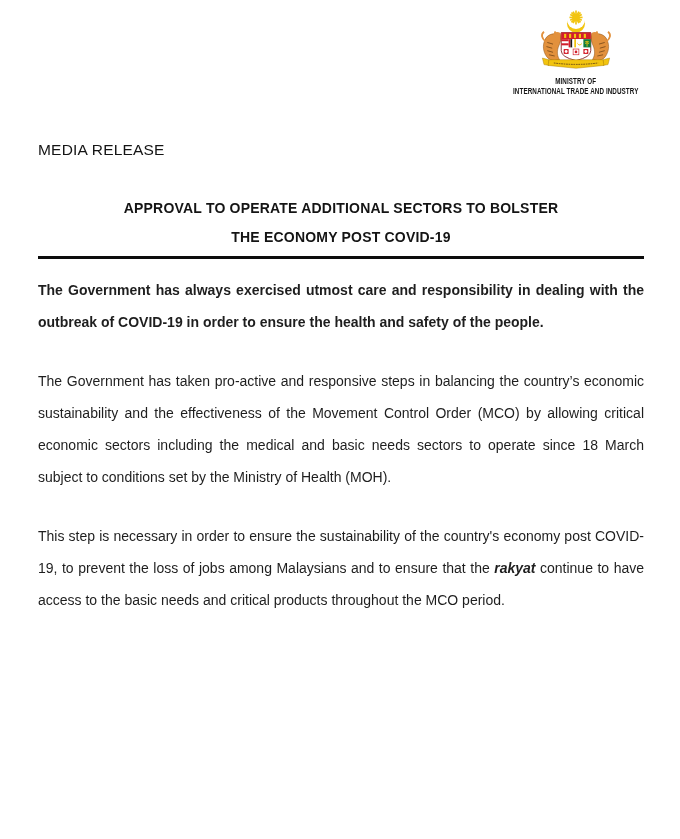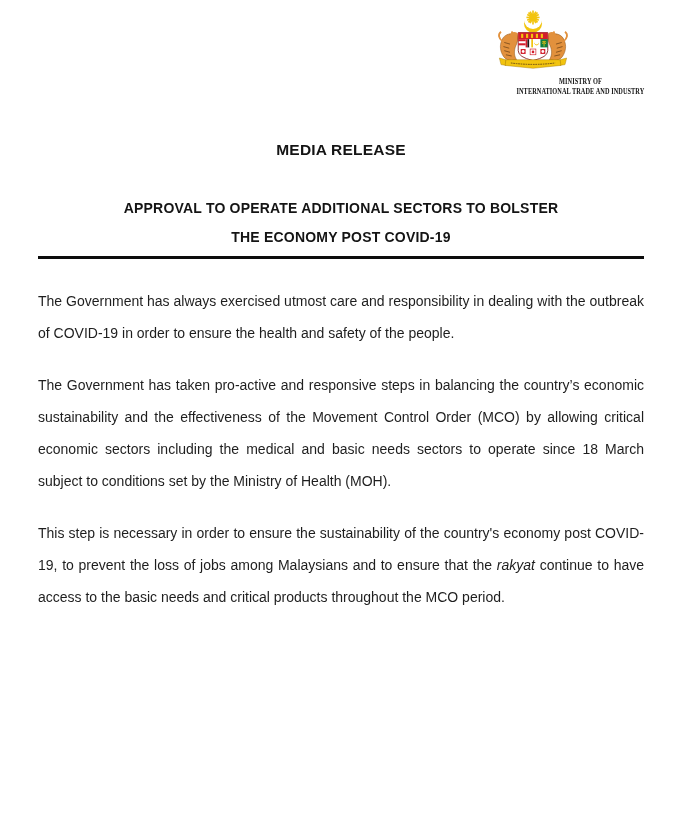--- a/index.html
+++ b/index.html
@@ -13,53 +13,53 @@
     width:680px;height:839px;
     margin:0 auto;
     background:var(--paper);
     color:var(--ink);
     font-family:"Liberation Sans","DejaVu Sans",sans-serif;
     overflow:hidden;
   }
   
   .logo-block{
     position:absolute;top:8px;left:494px;width:164px;
-    display:flex;flex-direction:column;align-items:flex-start;font-family:Liberation Serif, serif;
+    display:flex;flex-direction:column;align-items:center;
   }
   .crest-svg{width:78px;height:64px;display:block;}
   .ministry-caption{
     margin-top:4px;
     font-weight:bold;font-size:8.5px;line-height:10px;
     letter-spacing:0.1px;color:#141414;
     text-align:center;white-space:nowrap;
     transform:scaleX(0.74);transform-origin:50% 0;
   }
   
   .doc{
     padding:141px 36px 0 38px;
   }
   .kicker{
-    font-size:15.5px;line-height:17px;font-weight:bold;color:#141414;
-    margin-bottom:36px;letter-spacing:0.2px;text-align:center;
+    font-size:15.5px;line-height:17px;font-weight:normal;color:#141414;
+    margin-bottom:36px;letter-spacing:0.2px;
   }
   .title{
     text-align:center;font-weight:bold;color:#141414;
     font-size:14px;line-height:29px;letter-spacing:0.2px;
   }
   .divider{
     border:none;border-top:3px solid #0c0c0c;
     margin-top:4px;
   }
   .body-copy p{
     font-size:14px;line-height:31.7px;
     text-align:justify;
-    margin-top:21px;margin-bottom:14px;
+    margin-top:28px;margin-bottom:14px;
     color:var(--ink);
   }
-  .body-copy p:first-child{margin-top:27px;}
+  .body-copy p:first-child{margin-top:16px;font-weight:bold;}
   
   .c-gold{fill:var(--gold);}
   .c-red{fill:var(--red);}
   .c-green{fill:var(--green);}
   .c-tiger{fill:var(--tiger);}
   .c-white{fill:#ffffff;}
   .c-black{fill:#1a1a1a;}
   .ray{stroke:var(--gold);stroke-width:2;}
   .motto{stroke:var(--darkline);stroke-width:1.2;fill:none;stroke-dasharray:2 1;}
   .stripe{stroke:#5c3510;stroke-width:0.8;}
@@ -153,16 +153,16 @@
     <h1 class="title">
       <div>APPROVAL TO OPERATE ADDITIONAL SECTORS TO BOLSTER</div>
       <div>THE ECONOMY POST COVID-19</div>
     </h1>
 
     <hr class="divider">
 
     <section class="body-copy">
       <p><span>The Government has always exercised utmost care and responsibility in dealing with the outbreak of COVID-19 in order to ensure the health and safety of the people.</span></p>
       <p><span>The Government has taken pro-active and responsive steps in balancing the country’s economic sustainability and the effectiveness of the Movement Control Order (MCO) by allowing critical economic sectors including the medical and basic needs sectors to operate since 18 March subject to conditions set by the Ministry of Health (MOH).</span></p>
-      <p><span>This step is necessary in order to ensure the sustainability of the country's economy post COVID-19, to prevent the loss of jobs among Malaysians and to ensure that the </span><span style="font-style: italic;">rakyat</span><span> continue to have access to the basic needs and critical products throughout the MCO period.</span></p>
+      <p><span>This step is necessary in order to ensure the sustainability of the country's economy post COVID-19, to prevent the loss of jobs among Malaysians and to ensure that the </span><span style="font-style: italic; font-weight: bold;">rakyat</span><span> continue to have access to the basic needs and critical products throughout the MCO period.</span></p>
     </section>
   </main>
 </div>
 
 </body></html>

